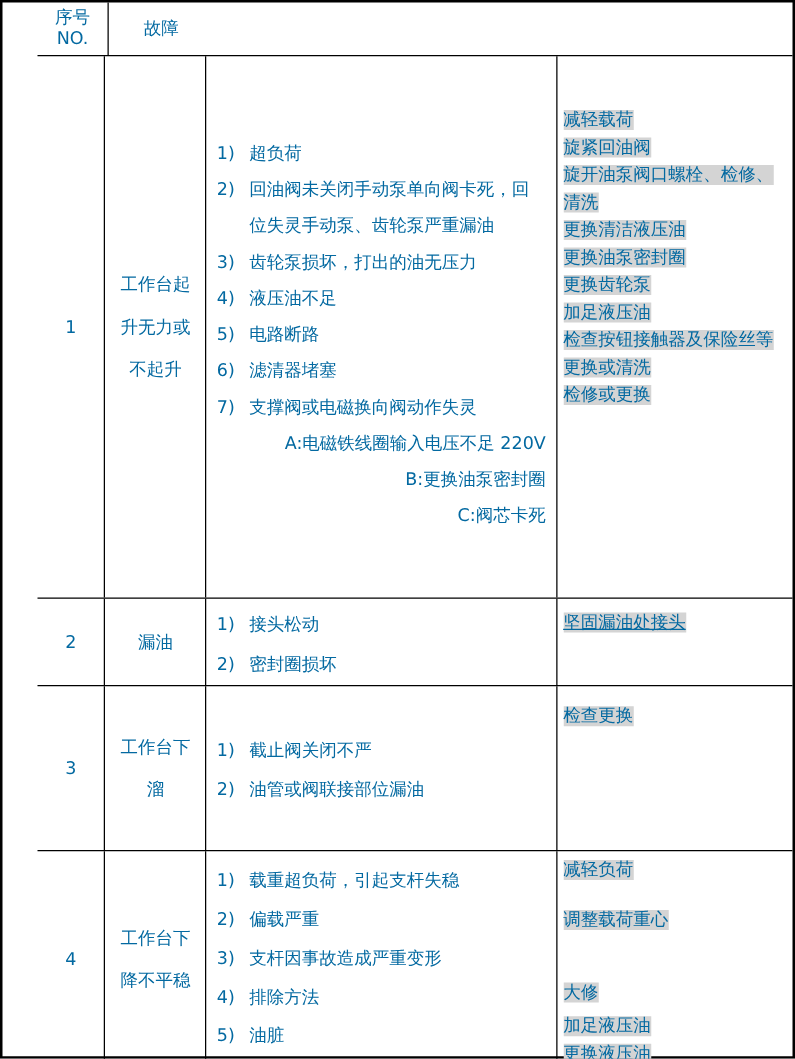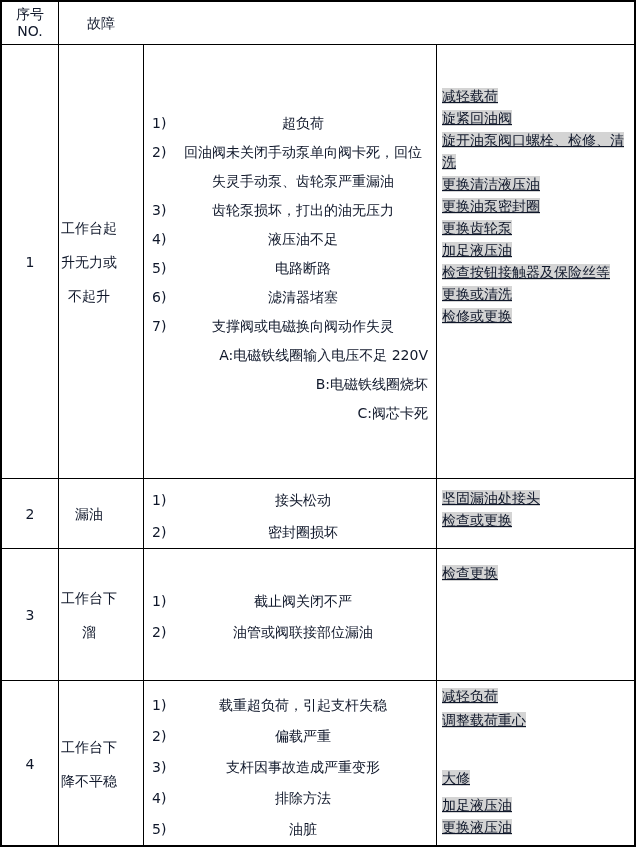--- a/index.html
+++ b/index.html
@@ -2,61 +2,61 @@
 <html style="--hl: #d4d4d4; --border: #000000;"><head>
 <meta charset="utf-8">
 <style>
   html,body{margin:0;padding:0;background:#ffffff;}
   body{width:636px;height:847px;overflow:hidden;}
   .tbl{
     width:636px;height:847px;box-sizing:border-box;
     border:2px solid var(--border,#000);
     display:flex;flex-direction:column;
     font-family:"DejaVu Sans",sans-serif;
-    font-size:14px;color:#0f172a;
+    font-size:14px;color:#0369a1;padding-left:28px;
   }
   .row{display:flex;box-sizing:border-box;flex:none;}
   .row + .row{border-top:1px solid var(--border,#000);}
   .cell{box-sizing:border-box;overflow:hidden;}
   .c1{width:56px;}
   .c2{width:85px;border-left:1px solid var(--border,#000);}
   .c3{width:293px;border-left:1px solid var(--border,#000);}
   .c4{width:198px;border-left:1px solid var(--border,#000);}
   .rh{height:42px;}
   .r1{height:434px;}
   .r2{height:70px;}
   .r3{height:132px;}
   .r4{flex:1;}
   
   .rh .cell{display:flex;flex-direction:column;align-items:center;justify-content:center;line-height:17px;text-align:center;}
   
   .no-cell{display:flex;align-items:center;justify-content:center;}
-  .fault-cell{display:flex;align-items:center;text-align:center;}
+  .fault-cell{display:flex;align-items:center;justify-content:center;text-align:center;}
   .fault-inner{width:60px;word-break:break-all;line-height:34px;}
   
   .cause{display:flex;line-height:29px;}
   .cnum{width:26px;flex:none;}
-  .ctext{flex:1;word-break:break-all;text-align:center;}
+  .ctext{flex:1;word-break:break-all;}
   .note{line-height:29px;text-align:right;}
   .r1 .c3{padding:64px 8px 0 8px;}
   .r2 .c3{padding:7px 8px 0 8px;}
   .r2 .cause{margin-bottom:3px;}
   .r3 .c3{padding:38px 8px 0 8px;}
   .r3 .cause{margin-bottom:2px;}
   .r4 .c3{padding:10px 8px 0 8px;}
   .r4 .cause{margin-bottom:2px;}
   
-  .rem{line-height:22px;word-break:break-all;text-decoration:underline;}
+  .rem{line-height:22px;word-break:break-all;}
   .rem span{background:var(--hl,#d4d4d4);}
   .rem.u span{text-decoration:underline;margin-top:21px;}
   .r1 .c4{padding:40px 8px 0 5px;}
   .r2 .c4{padding:8px 8px 0 5px;}
   .r3 .c4{padding:13px 8px 0 5px;}
   .r4 .c4{padding:4px 8px 0 5px;}
-  .m1{margin-bottom:2px;}
+  .m1{margin-bottom:18px;}
   .m2{margin-bottom:36px;}
   .m3{margin-bottom:5px;}
 </style>
 </head>
 <body>
 
 <div class="tbl">
 
   <div class="row rh">
     <div class="cell c1">
@@ -98,21 +98,21 @@
         </div>
       <div class="cause">
           <span class="cnum">6)</span>
           <span class="ctext">滤清器堵塞</span>
         </div>
       <div class="cause">
           <span class="cnum">7)</span>
           <span class="ctext">支撑阀或电磁换向阀动作失灵</span>
         </div>
       <div class="note">A:电磁铁线圈输入电压不足 220V</div>
-      <div class="note">B:电磁铁线圈烧坏</div>
+      <div class="note">B:更换油泵密封圈</div>
       <div class="note">C:阀芯卡死</div>
     </div>
     <div class="cell c4">
       <div class="rem"><span>减轻载荷</span></div>
       <div class="rem"><span>旋紧回油阀</span></div>
       <div class="rem"><span>旋开油泵阀口螺栓、检修、清洗</span></div>
       <div class="rem"><span>更换清洁液压油</span></div>
       <div class="rem"><span>更换油泵密封圈</span></div>
       <div class="rem"><span>更换齿轮泵</span></div>
       <div class="rem"><span>加足液压油</span></div>
@@ -134,21 +134,20 @@
           <span class="cnum">1)</span>
           <span class="ctext">接头松动</span>
         </div>
       <div class="cause">
           <span class="cnum">2)</span>
           <span class="ctext">密封圈损坏</span>
         </div>
     </div>
     <div class="cell c4">
       <div class="rem u"><span>坚固漏油处接头</span></div>
-      <div class="rem"><span>检查或更换</span></div>
     </div>
   </div>
 
   <div class="row r3">
     <div class="cell c1 no-cell">
       <span>3</span>
     </div>
     <div class="cell c2 fault-cell">
       <div class="fault-inner">工作台下溜</div>
     </div>

